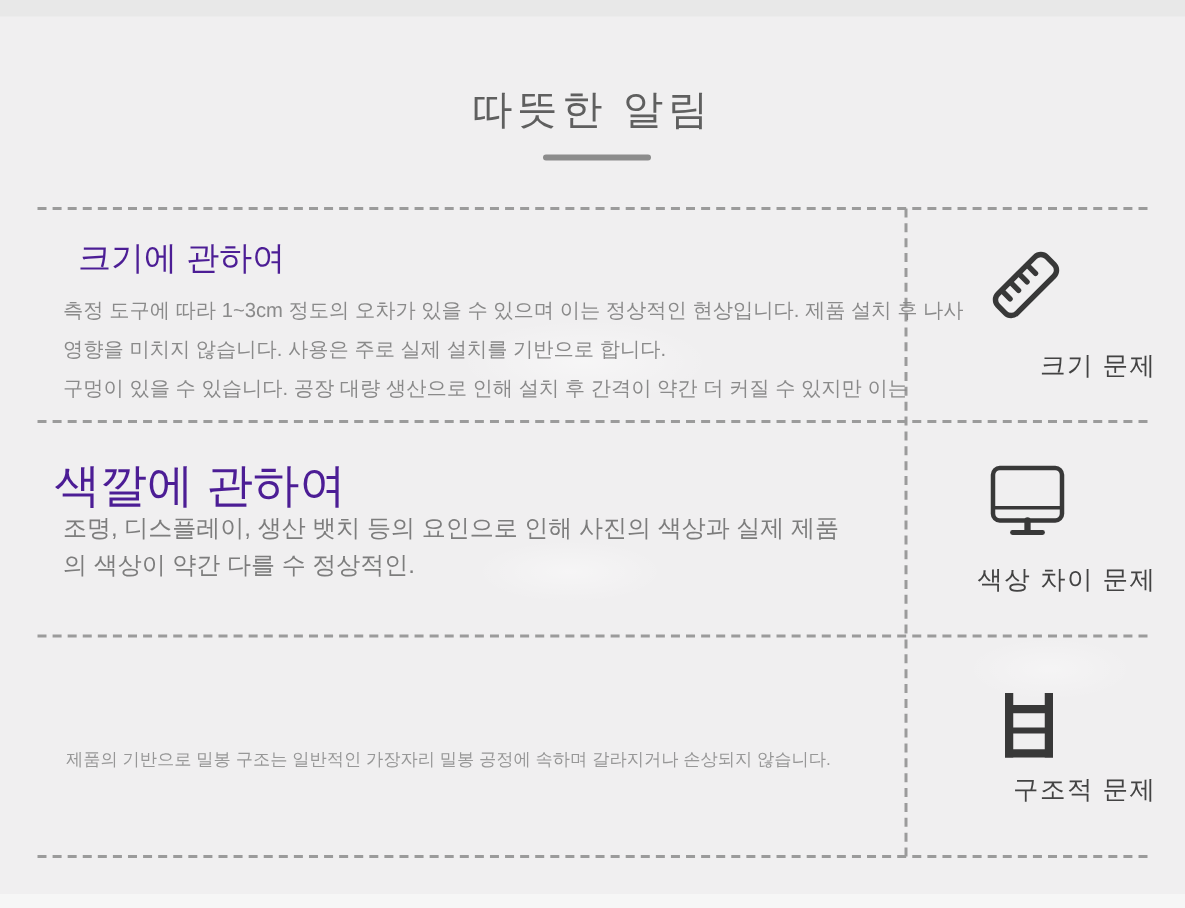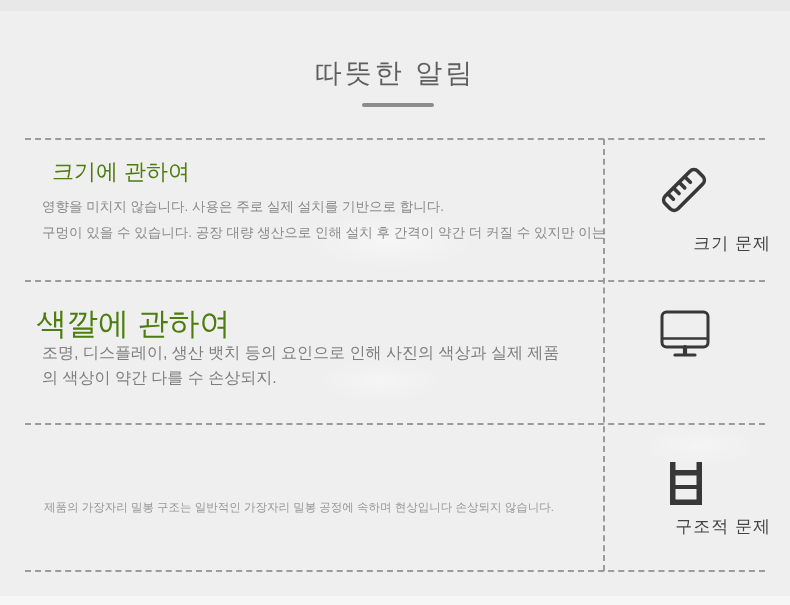--- a/index.html
+++ b/index.html
@@ -36,21 +36,21 @@
   .div-h{
     position:absolute;left:25px;width:740px;height:0;
     border-top:2px dashed #9b9b9b;
   }
   .div-v{
     position:absolute;left:603px;top:128px;height:432px;width:0;
     border-left:2px dashed #9b9b9b;
   }
   .sec-heading{
     position:absolute;
-    color:#4d7c0f;font-weight:500;
+    color:#4c1d95;font-weight:500;
     white-space:nowrap;
   }
   .sec-body{position:absolute;color:#8a8a8a;}
   .sec-body .line{white-space:nowrap;}
   .icon-box{position:absolute;}
   .icon-label{
     position:absolute;
     width:170px;left:601px;
     text-align:right;
     font-size:17px;color:#434343;letter-spacing:1px;
@@ -71,32 +71,33 @@
   <div class="title-underline"></div>
 
   <div class="div-h" style="top:127px"></div>
   <div class="div-h" style="top:269px"></div>
   <div class="div-h" style="top:412px"></div>
   <div class="div-h" style="top:559px"></div>
   <div class="div-v"></div>
 
   <div class="sec-heading" style="left:52px;top:146px;font-size:22px">크기에 관하여</div>
   <div class="sec-body" style="left:42px;top:183px;font-size:13.5px;line-height:26px">
+    <div class="line">측정 도구에 따라 1~3cm 정도의 오차가 있을 수 있으며 이는 정상적인 현상입니다. 제품 설치 후 나사</div>
     <div class="line">영향을 미치지 않습니다. 사용은 주로 실제 설치를 기반으로 합니다.</div>
     <div class="line">구멍이 있을 수 있습니다. 공장 대량 생산으로 인해 설치 후 간격이 약간 더 커질 수 있지만 이는</div>
   </div>
 
   <div class="sec-heading" style="left:36px;top:292px;font-size:31px">색깔에 관하여</div>
   <div class="sec-body" style="left:42px;top:329px;font-size:16px;line-height:25px;color:#7d7d7d">
     <div class="line">조명, 디스플레이, 생산 뱃치 등의 요인으로 인해 사진의 색상과 실제 제품</div>
-    <div class="line">의 색상이 약간 다를 수 손상되지.</div>
+    <div class="line">의 색상이 약간 다를 수 정상적인.</div>
   </div>
 
   <div class="sec-body" style="left:44px;top:487px;font-size:11.5px;line-height:18px;color:#979797">
-    <div class="line">제품의 가장자리 밀봉 구조는 일반적인 가장자리 밀봉 공정에 속하며 현상입니다 손상되지 않습니다.</div>
+    <div class="line">제품의 기반으로 밀봉 구조는 일반적인 가장자리 밀봉 공정에 속하며 갈라지거나 손상되지 않습니다.</div>
   </div>
 
   <div class="icon-box" style="left:655px;top:150px">
     <svg width="58" height="58" viewBox="0 0 58 58" fill="none">
       <g transform="rotate(-45 29 29)" stroke="#383838" stroke-width="3.6" stroke-linecap="round" stroke-linejoin="round">
         <rect x="6" y="20" width="46" height="18" rx="5.5"></rect>
         <line x1="15" y1="20.5" x2="15" y2="28"></line>
         <line x1="23" y1="20.5" x2="23" y2="28"></line>
         <line x1="31" y1="20.5" x2="31" y2="28"></line>
         <line x1="39" y1="20.5" x2="39" y2="28"></line>
@@ -108,20 +109,21 @@
   <div class="icon-box" style="left:657px;top:297px">
     <svg width="56" height="52" viewBox="0 0 56 52" fill="none">
       <g stroke="#383838" stroke-width="3" stroke-linecap="round" stroke-linejoin="round">
         <rect x="5" y="4" width="46" height="35" rx="4.5"></rect>
         <line x1="6" y1="30.5" x2="50" y2="30.5" stroke-width="2.4"></line>
         <line x1="28" y1="39" x2="28" y2="45" stroke-width="4.2"></line>
         <line x1="18" y1="47" x2="38" y2="47" stroke-width="3.2"></line>
       </g>
     </svg>
   </div>
+  <div class="icon-label" style="top:364px">색상 차이 문제</div>
 
   <div class="icon-box" style="left:662px;top:449px">
     <svg width="48" height="46" viewBox="0 0 48 46" fill="#383838">
       <rect x="8" y="2" width="5.5" height="43"></rect>
       <rect x="34.5" y="2" width="5.5" height="43"></rect>
       <rect x="8" y="10" width="32" height="5.5"></rect>
       <rect x="8" y="25" width="32" height="4"></rect>
       <rect x="8" y="39.5" width="32" height="5.5"></rect>
     </svg>
   </div>

